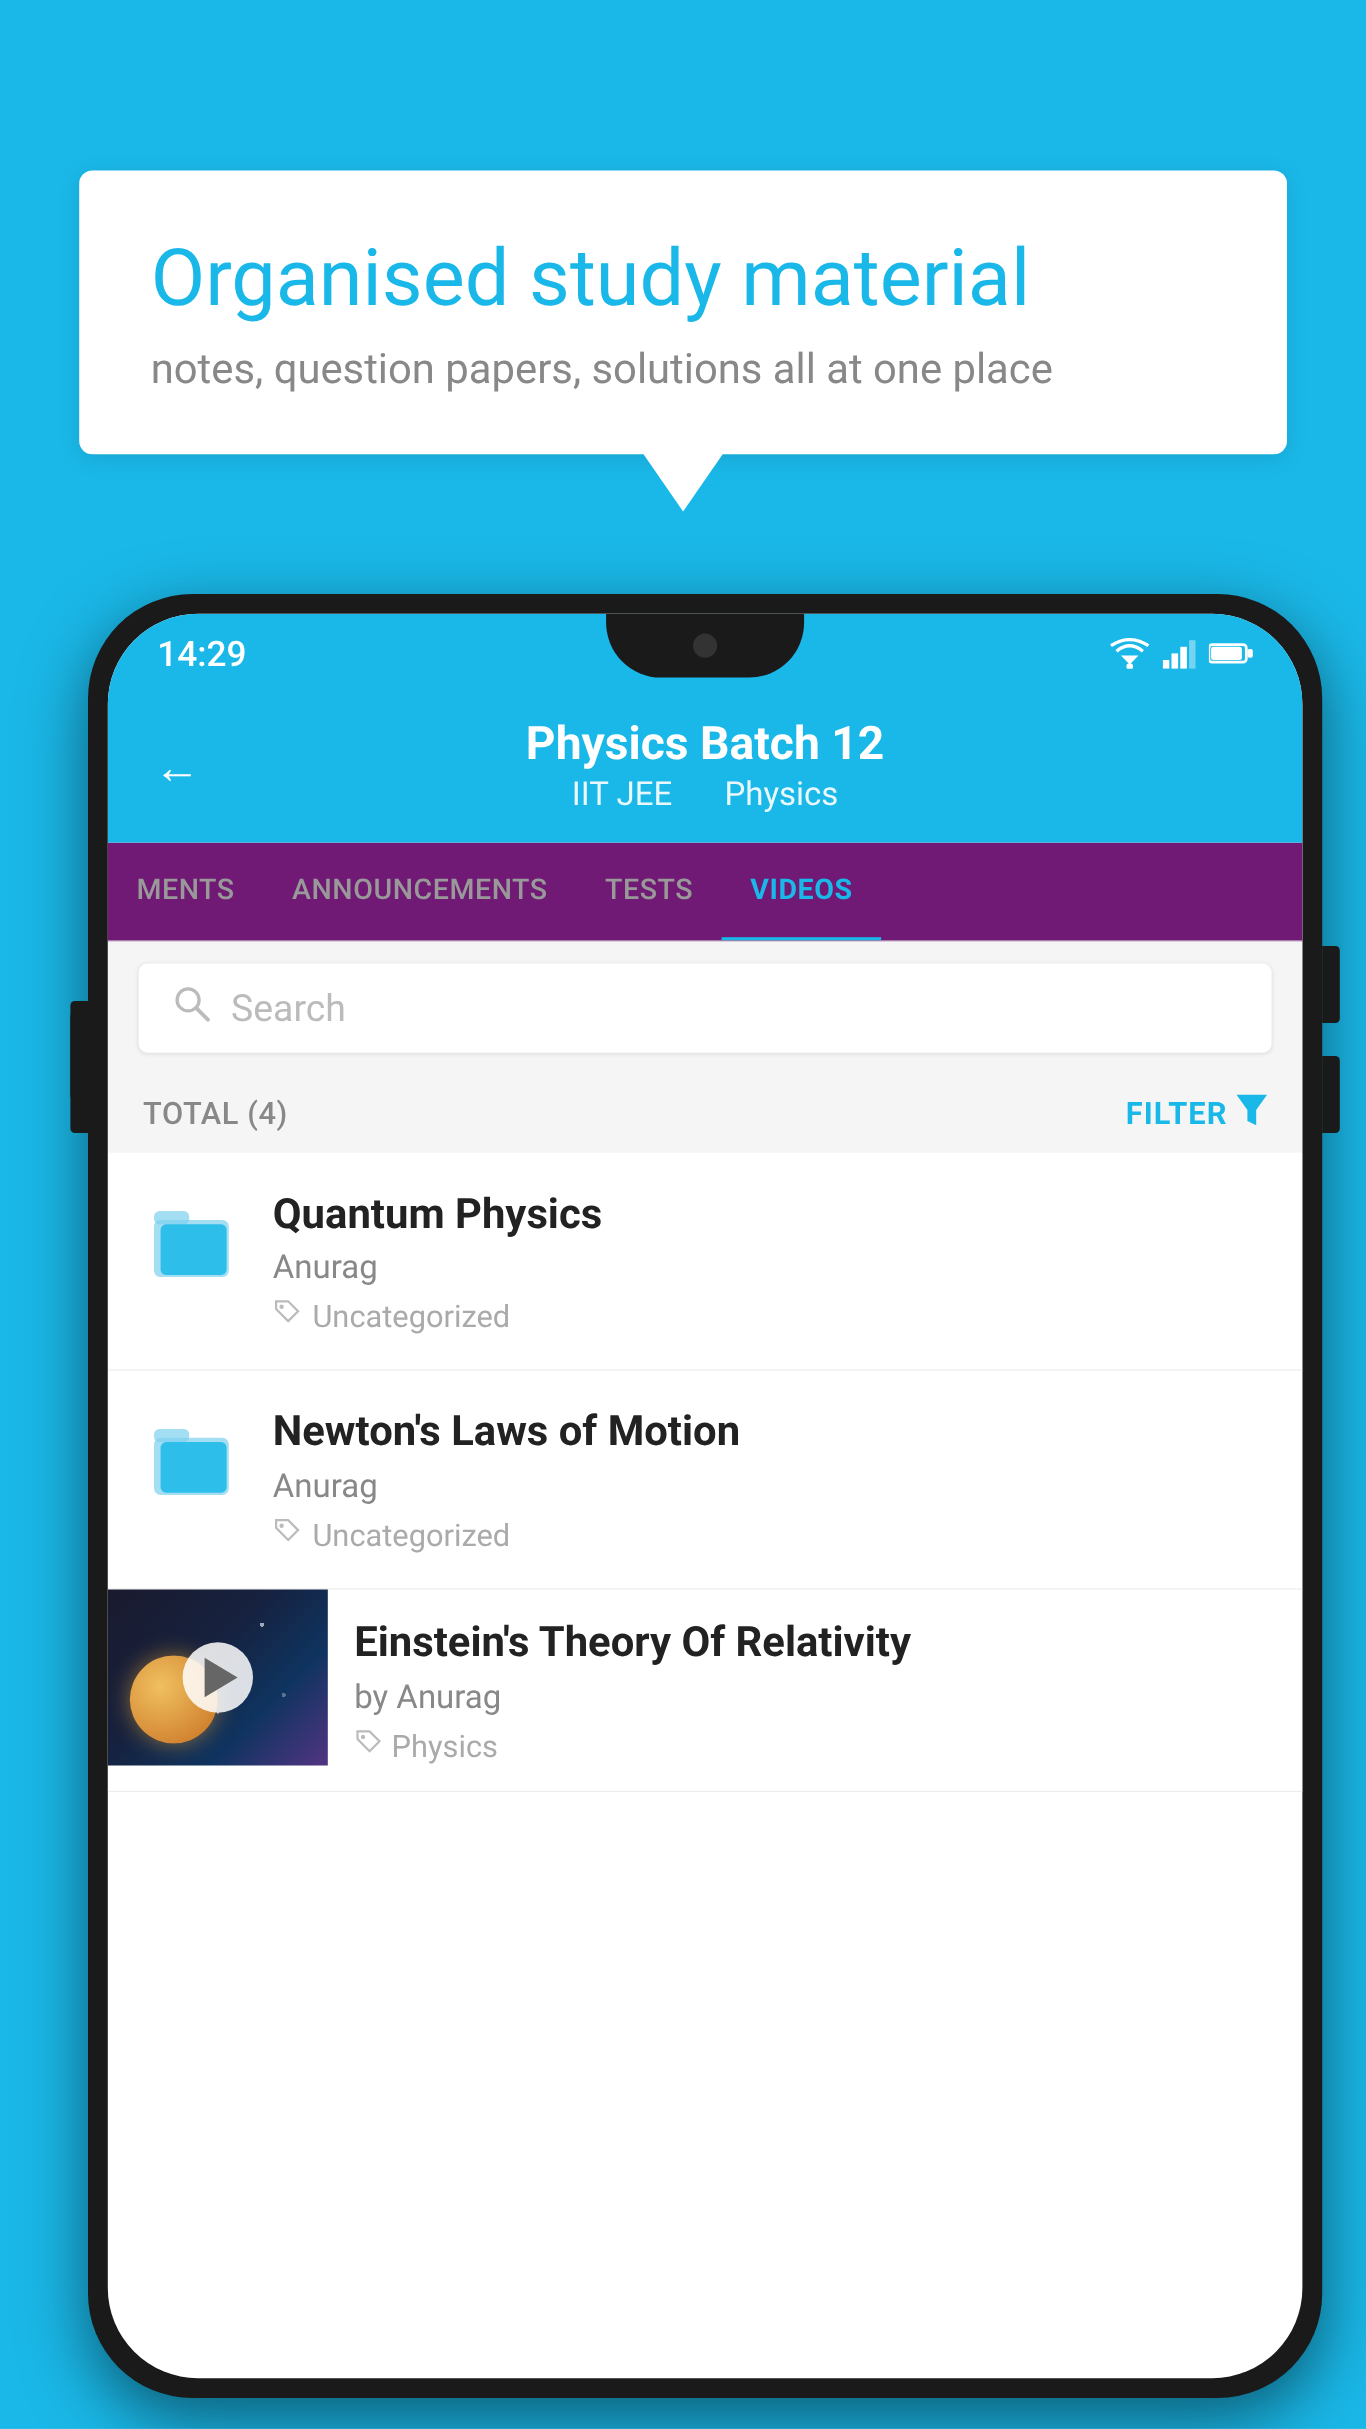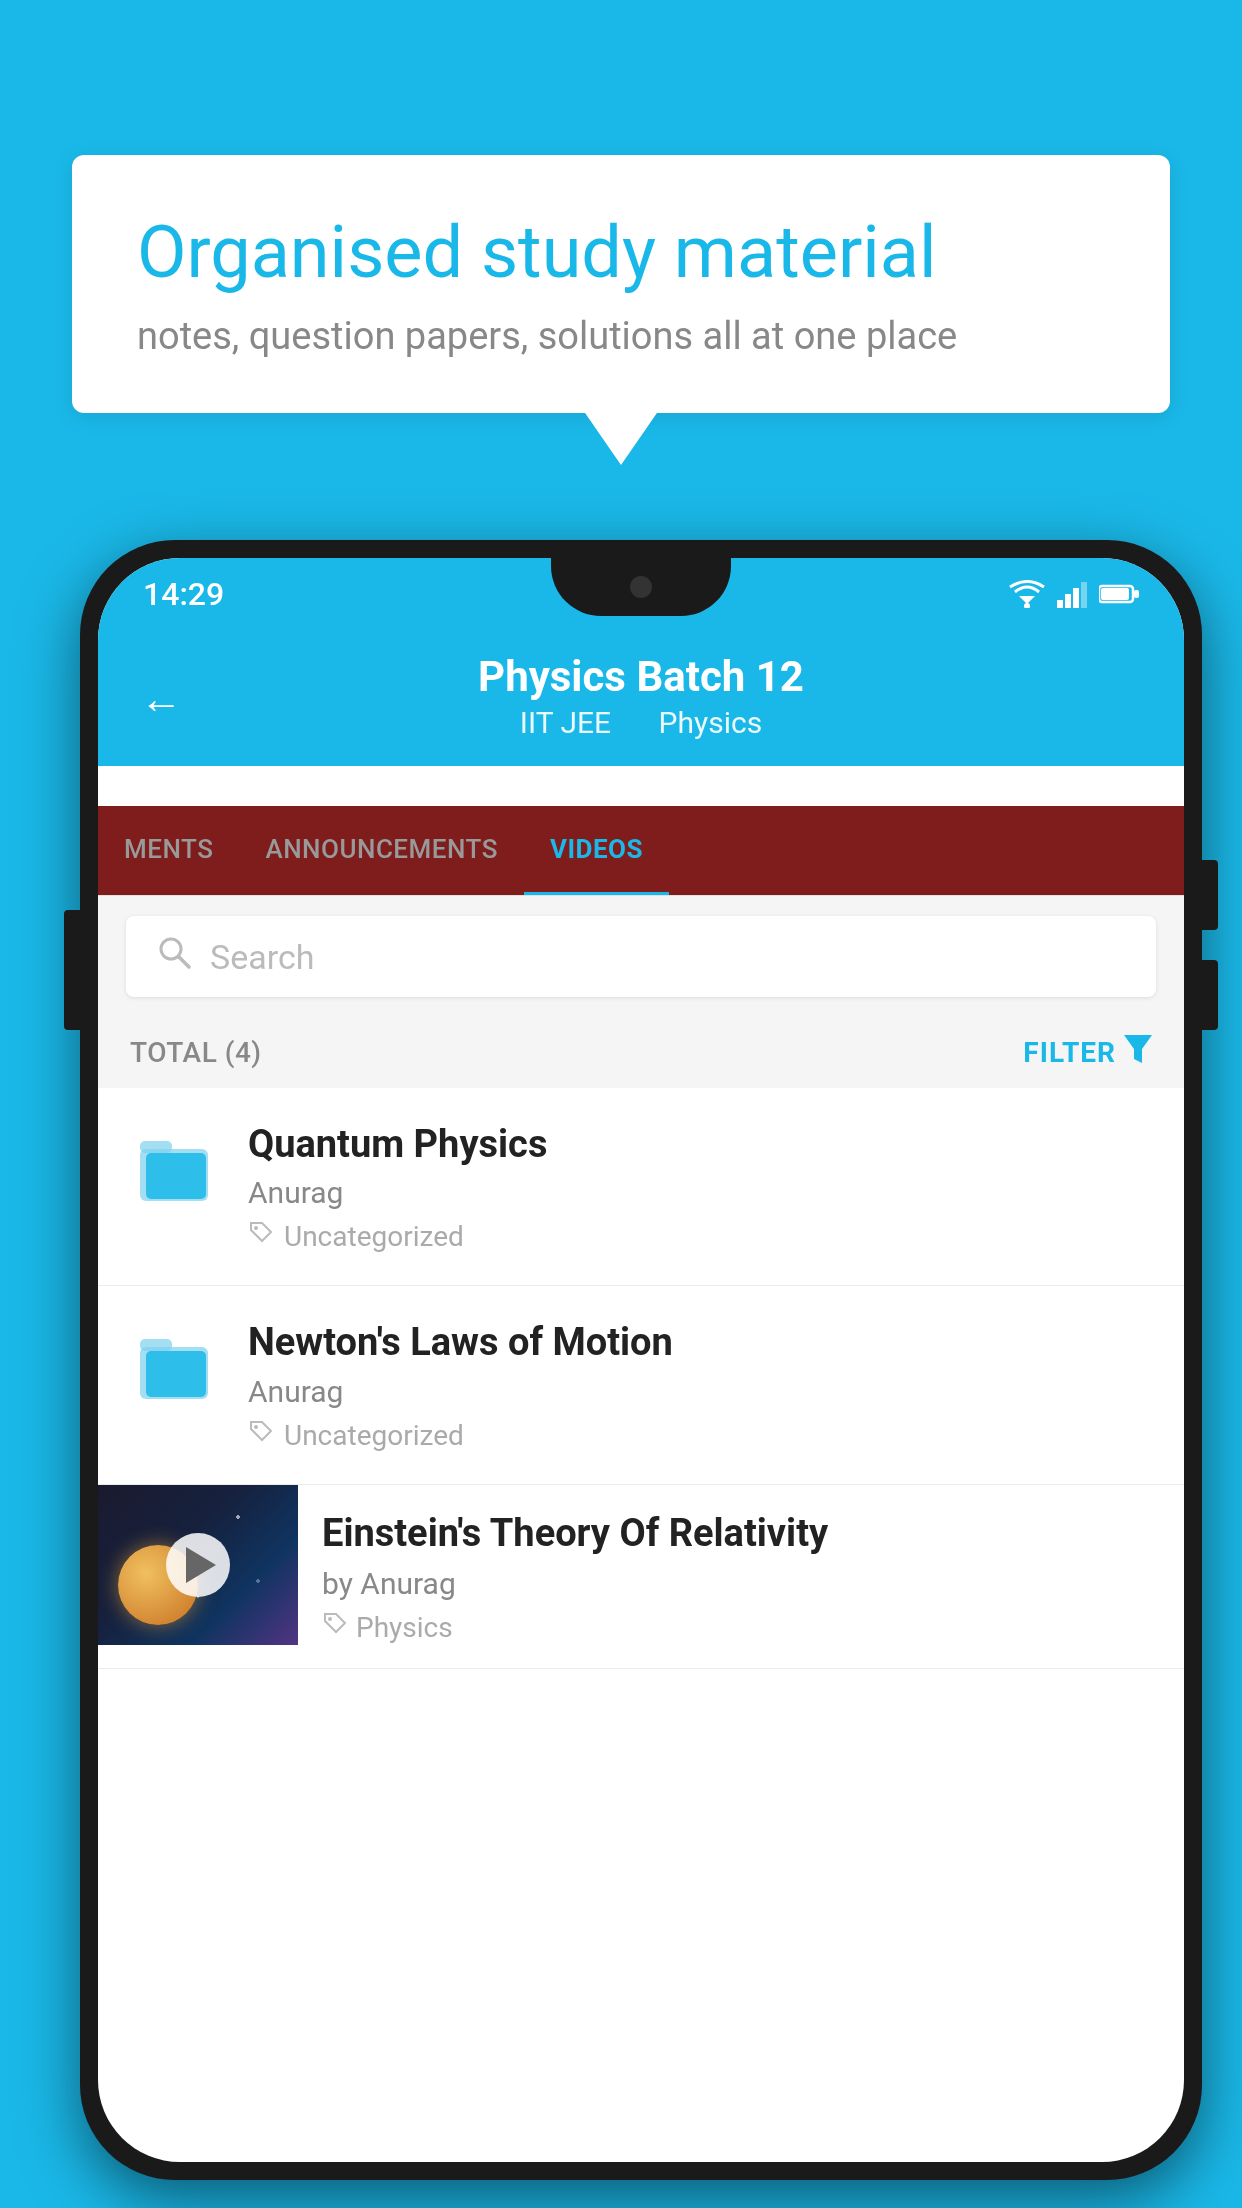--- a/index.html
+++ b/index.html
@@ -164,24 +164,23 @@
       margin-top: 4px;
     }
 
     .header-subtitle span {
       margin: 0 10px;
     }
 
     
     .tabs {
       display: flex;
-      background: #7f1d1d;
+      background: #701a75;
       border-bottom: 1px solid #e0e0e0;
       overflow-x: hidden;
-      margin-top: 40px;
     }
 
     .tab {
       padding: 28px 26px;
       font-size: 26px;
       font-weight: 500;
       color: #999;
       letter-spacing: 0.5px;
       white-space: nowrap;
     }
@@ -439,20 +438,21 @@
           <div class="header-subtitle">
             <span>IIT JEE</span>
             <span>  </span>
             <span>Physics</span>
           </div>
         </div>
 
         <div class="tabs">
           <div class="tab">MENTS</div>
           <div class="tab">ANNOUNCEMENTS</div>
+          <div class="tab">TESTS</div>
           <div class="tab active">VIDEOS</div>
         </div>
 
         <div class="search-container">
           <div class="search-bar">
             <div class="search-icon-wrap">
               <svg width="36" height="36" viewBox="0 0 36 36">
                 <circle cx="15" cy="15" r="10" stroke="#bbb" stroke-width="3" fill="none"></circle>
                 <line x1="23" y1="23" x2="33" y2="33" stroke="#bbb" stroke-width="3.5" stroke-linecap="round"></line>
               </svg>

